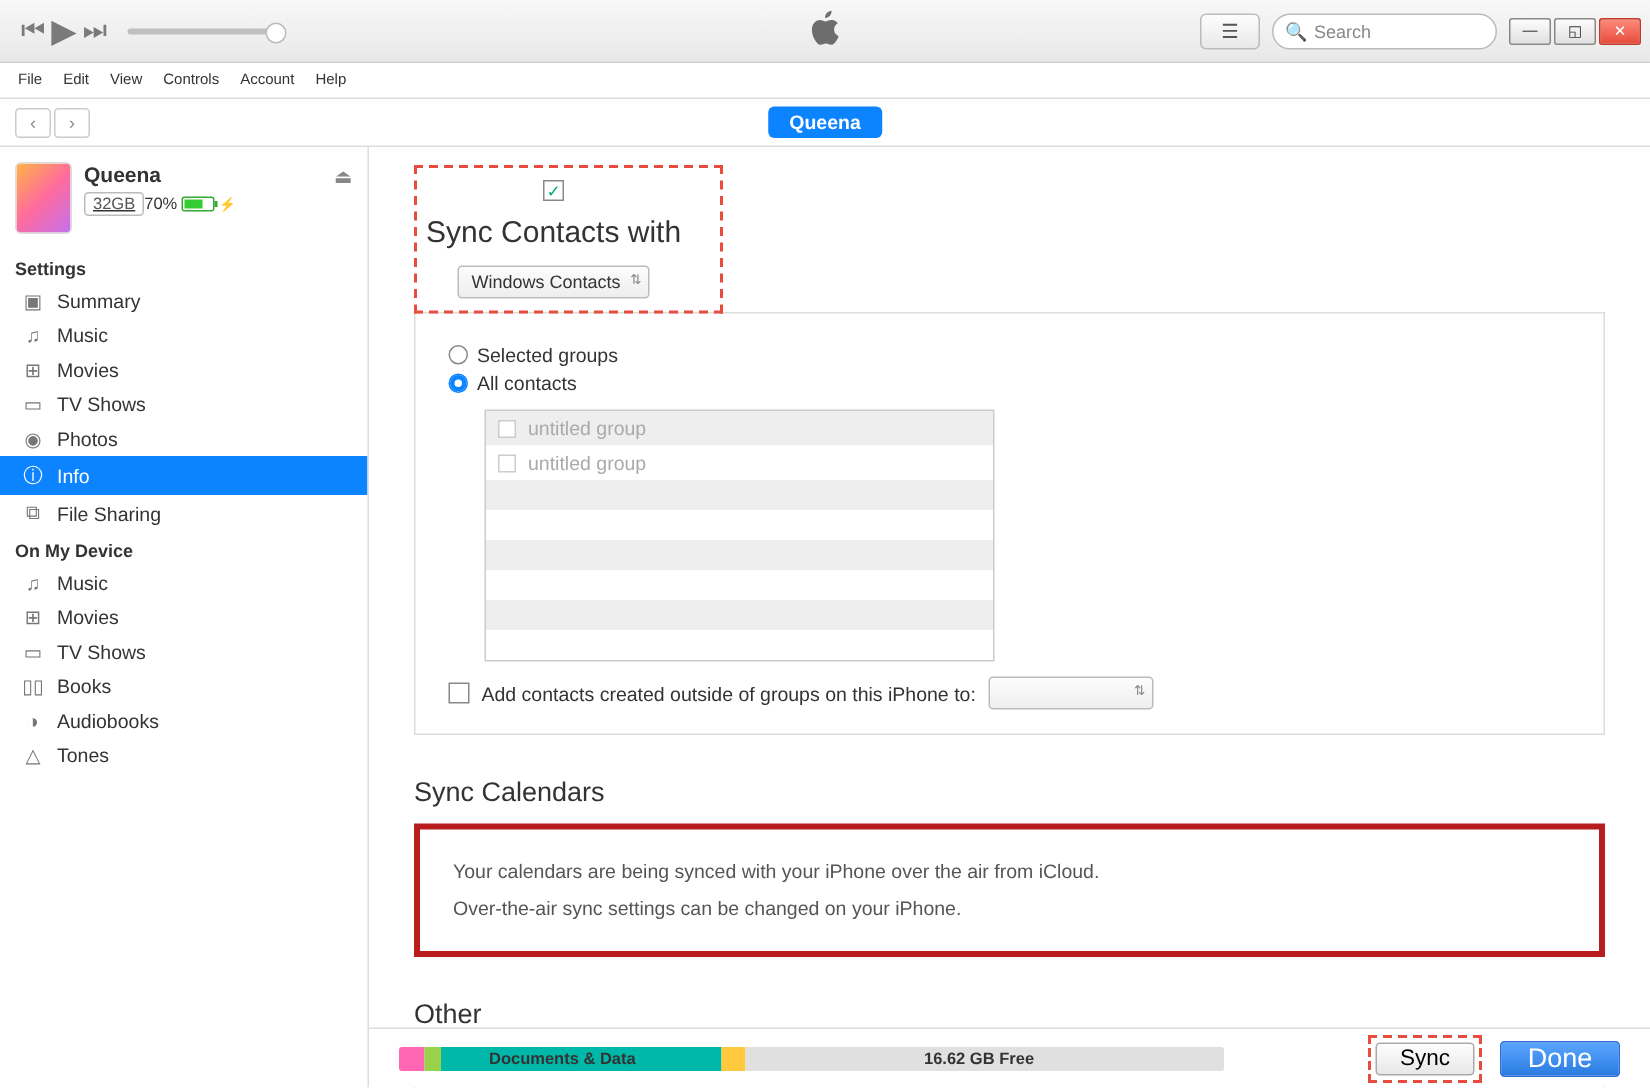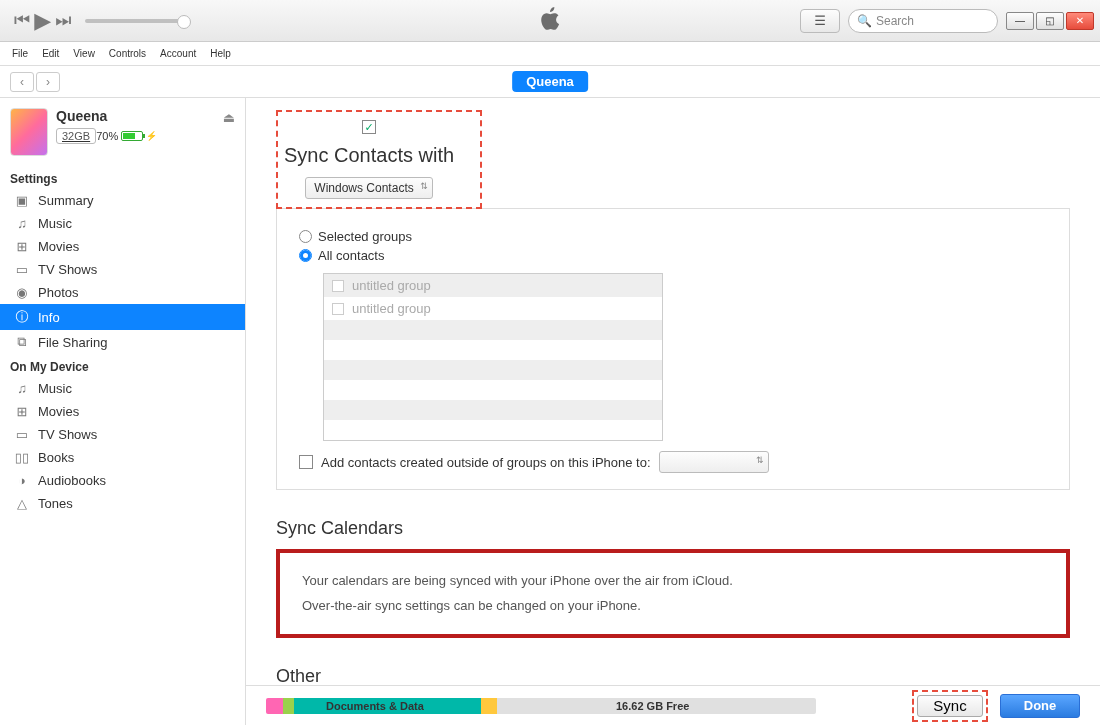--- a/index.html
+++ b/index.html
@@ -80,21 +80,21 @@
 .seg1{ background:#ff66b3; width:3%; }
 .seg2{ background:#9ad14b; width:2%; }
 .seg3{ background:#00b8a9; width:34%; }
 .seg4{ background:#ffc83d; width:3%; }
 .seg5{ background:#e0e0e0; flex:1; }
 .storage-label { position:absolute; left: 80px; font-size:11px; font-weight:bold; color:#333; }
 .free-label { position:absolute; left: 370px; font-size:11px; font-weight:bold; color:#333;text-align:right; }
 .bottom-right { margin-left:auto; display:flex; gap:12px; align-items:center; }
 .sync-btn-wrap { padding:3px; }
 .sync-btn { width:66px; height:22px; border:1px solid #aaa; background:linear-gradient(#fdfdfd,#e8e8e8); border-radius:3px; font-size:15px; }
-.done-btn { width:80px; height:24px; border:1px solid #2a6fd6; background:linear-gradient(#5aa6ff,#2a7be0); color:#fff; border-radius:3px; font-size:13px; font-weight:bold; }
+.done-btn { width:80px; height:24px; border:1px solid #2a6fd6; background:linear-gradient(#5aa6ff,#2a7be0); color:#fff; border-radius:3px; font-size:18px; font-weight:normal; }
 </style>
 </head>
 <body>
 
 <div class="titlebar">
   <div class="playback">
     <span class="btn" style="font-size:18px;">⏮</span>
     <span class="btn" style="font-size:22px;">▶</span>
     <span class="btn" style="font-size:18px;">⏭</span>
   </div>

